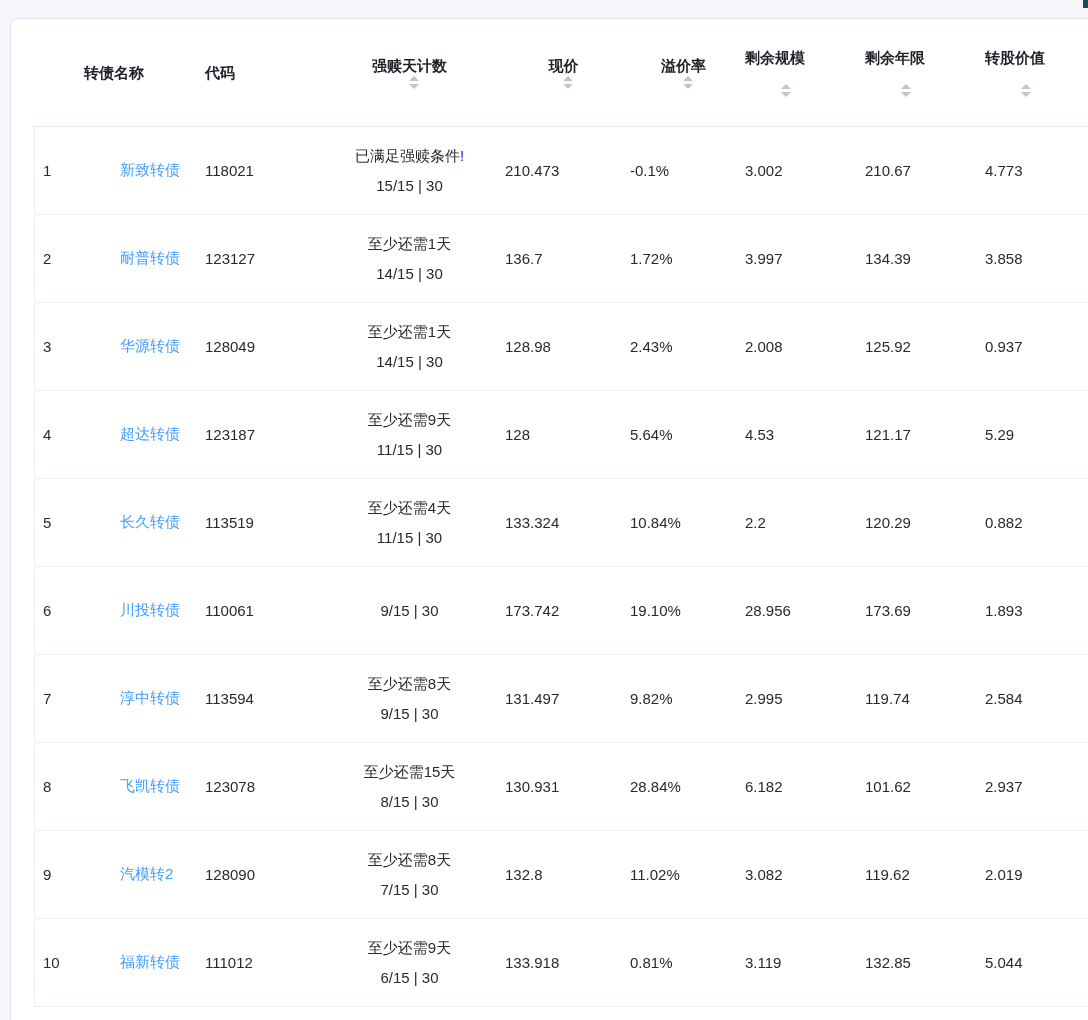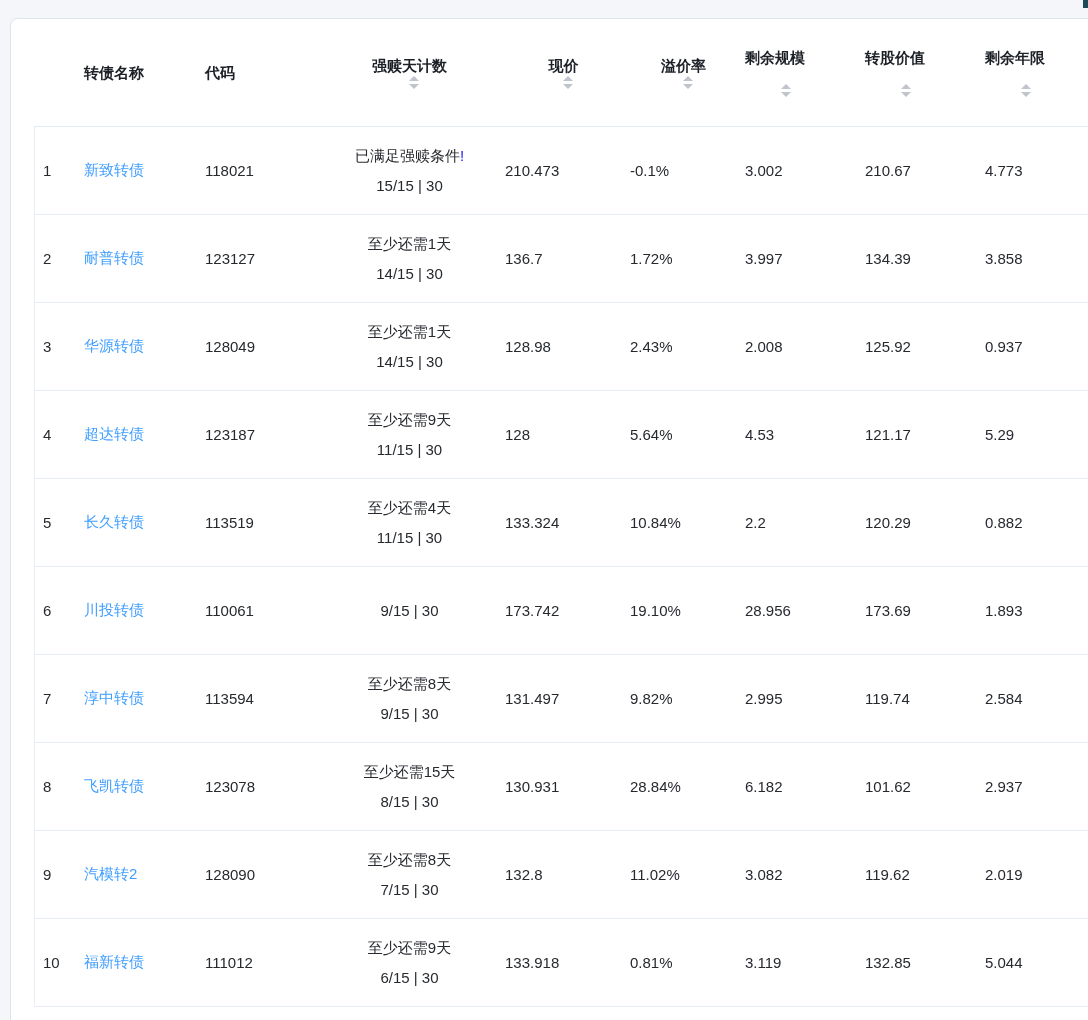--- a/index.html
+++ b/index.html
@@ -26,21 +26,21 @@
   .caret { width:0; height:0; border:5px solid transparent; display:block; }
   .caret.up { border-bottom-color:#c0c4cc; border-top-width:0; margin-bottom:3px; }
   .caret.down { border-top-color:#c0c4cc; border-bottom-width:0; }
 
   .tbody { border-left:1px solid #e8eef4; }
   .tr { position:relative; display:grid;
     grid-template-columns:41px 121px 117px 183px 125px 115px 120px 120px 111px;
     height:88px; align-items:center; border-bottom:1px solid #e9eef5; }
   .td { padding-left:8px; font-size:15px; color:#26292e; }
   .td-index { color:#26292e; }
-  .bond-link { color:#409eff; text-decoration:none; cursor:pointer; font-size:15px; }
+  .bond-link { color:#409eff; text-decoration:none; cursor:pointer; font-size:15px;margin-left:36px; }
   .redeem .line { line-height:30px;text-align:center; }
   .alert { color:#2222f0; }
 
   .tail-row { position:relative; height:16px; }
 </style>
 </head>
 <body>
 
 <div class="page">
   <div class="clip-top"></div>
@@ -88,37 +88,37 @@
             <span>剩余规模</span>
             <span class="caret-wrap">
                 <i class="caret up"></i>
                 <i class="caret down"></i>
               </span>
           </span>
         </div>
 
         <div class="th th-stack">
           <span class="stackwrap">
+            <span>剩余年限</span>
+            <span class="caret-wrap">
+                <i class="caret up"></i>
+                <i class="caret down"></i>
+              </span>
+          </span>
+        </div>
+
+        <div class="th th-stack">
+          <span class="stackwrap">
             <span>转股价值</span>
             <span class="caret-wrap">
                 <i class="caret up"></i>
                 <i class="caret down"></i>
               </span>
           </span>
         </div>
-
-        <div class="th th-stack">
-          <span class="stackwrap">
-            <span>剩余年限</span>
-            <span class="caret-wrap">
-                <i class="caret up"></i>
-                <i class="caret down"></i>
-              </span>
-          </span>
-        </div>
       </div>
 
       <div class="tbody" id="tbody">
   <div class="tr">
     <div class="td td-index">1</div>
     <div class="td">
       <a class="bond-link">新致转债</a>
     </div>
     <div class="td">118021</div>
     <div class="td redeem">

